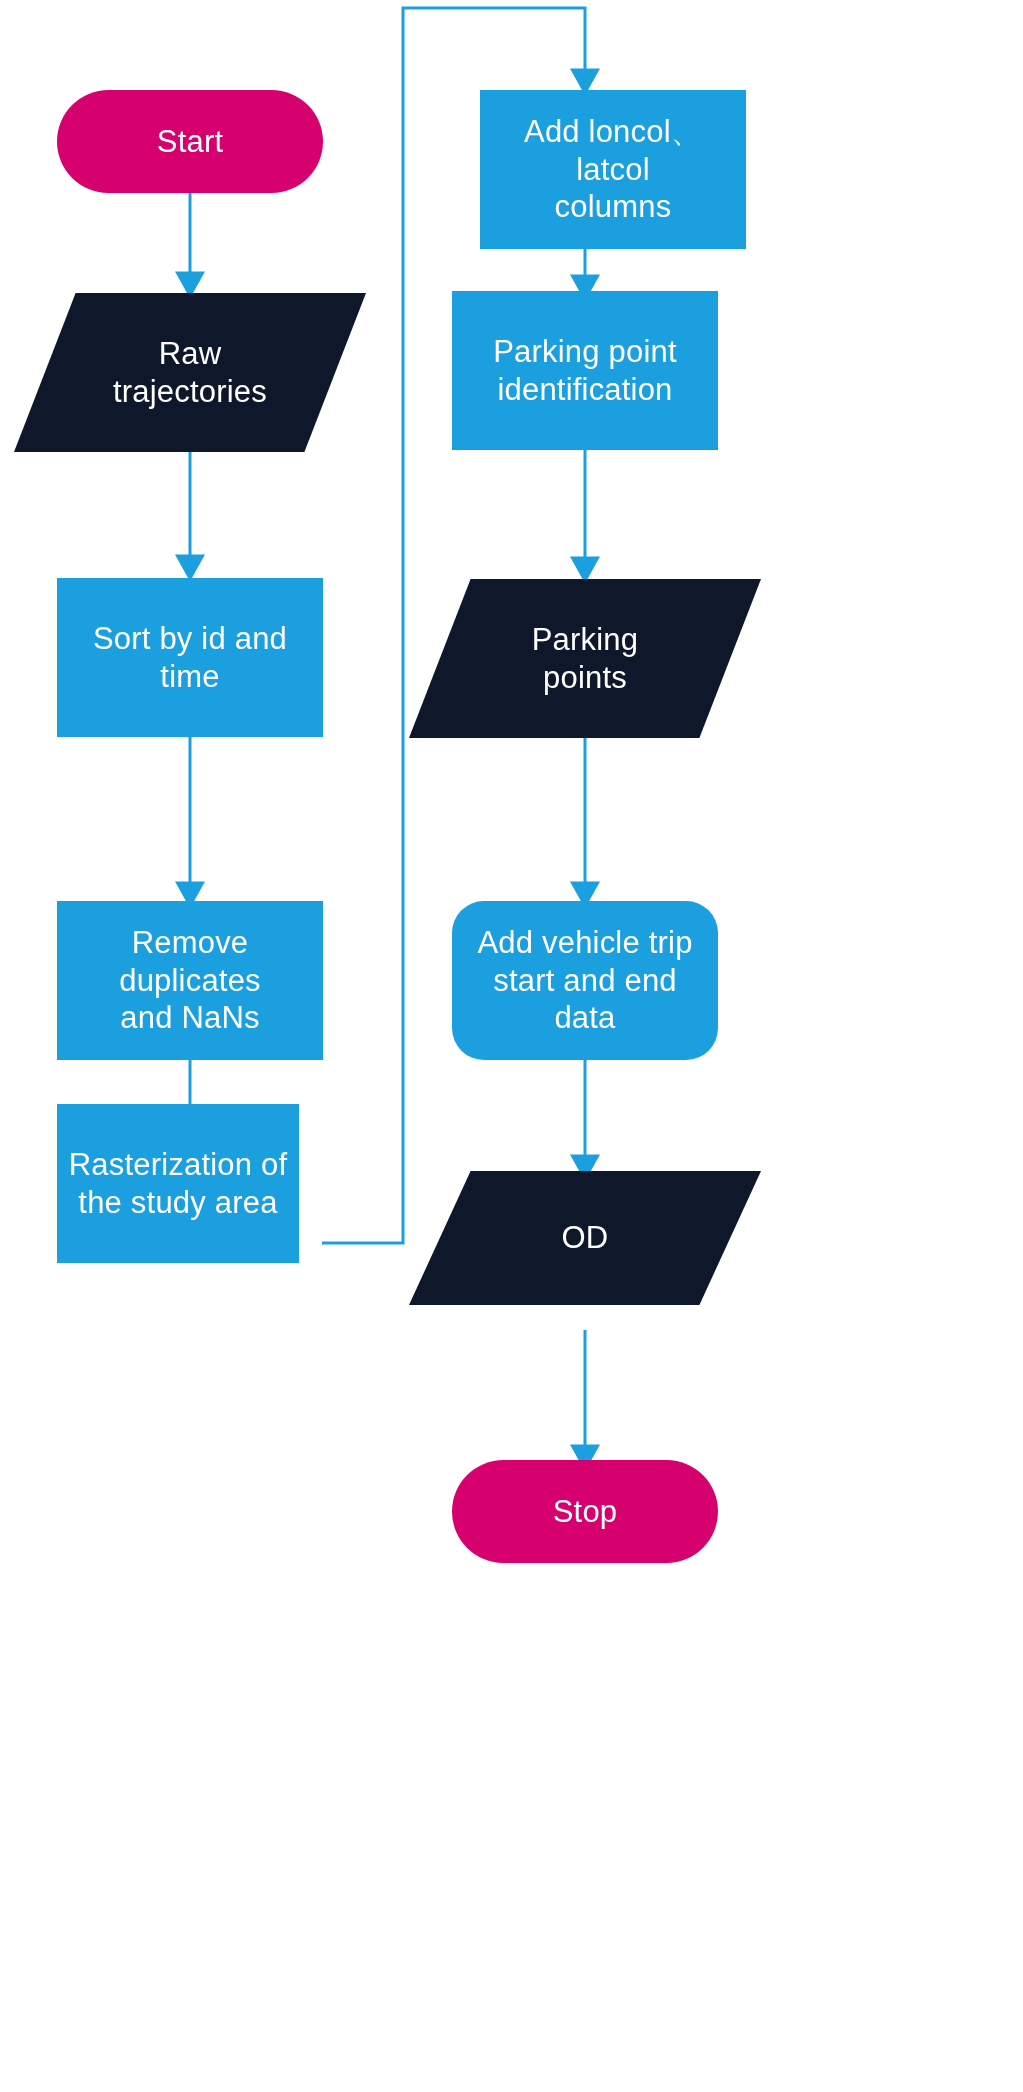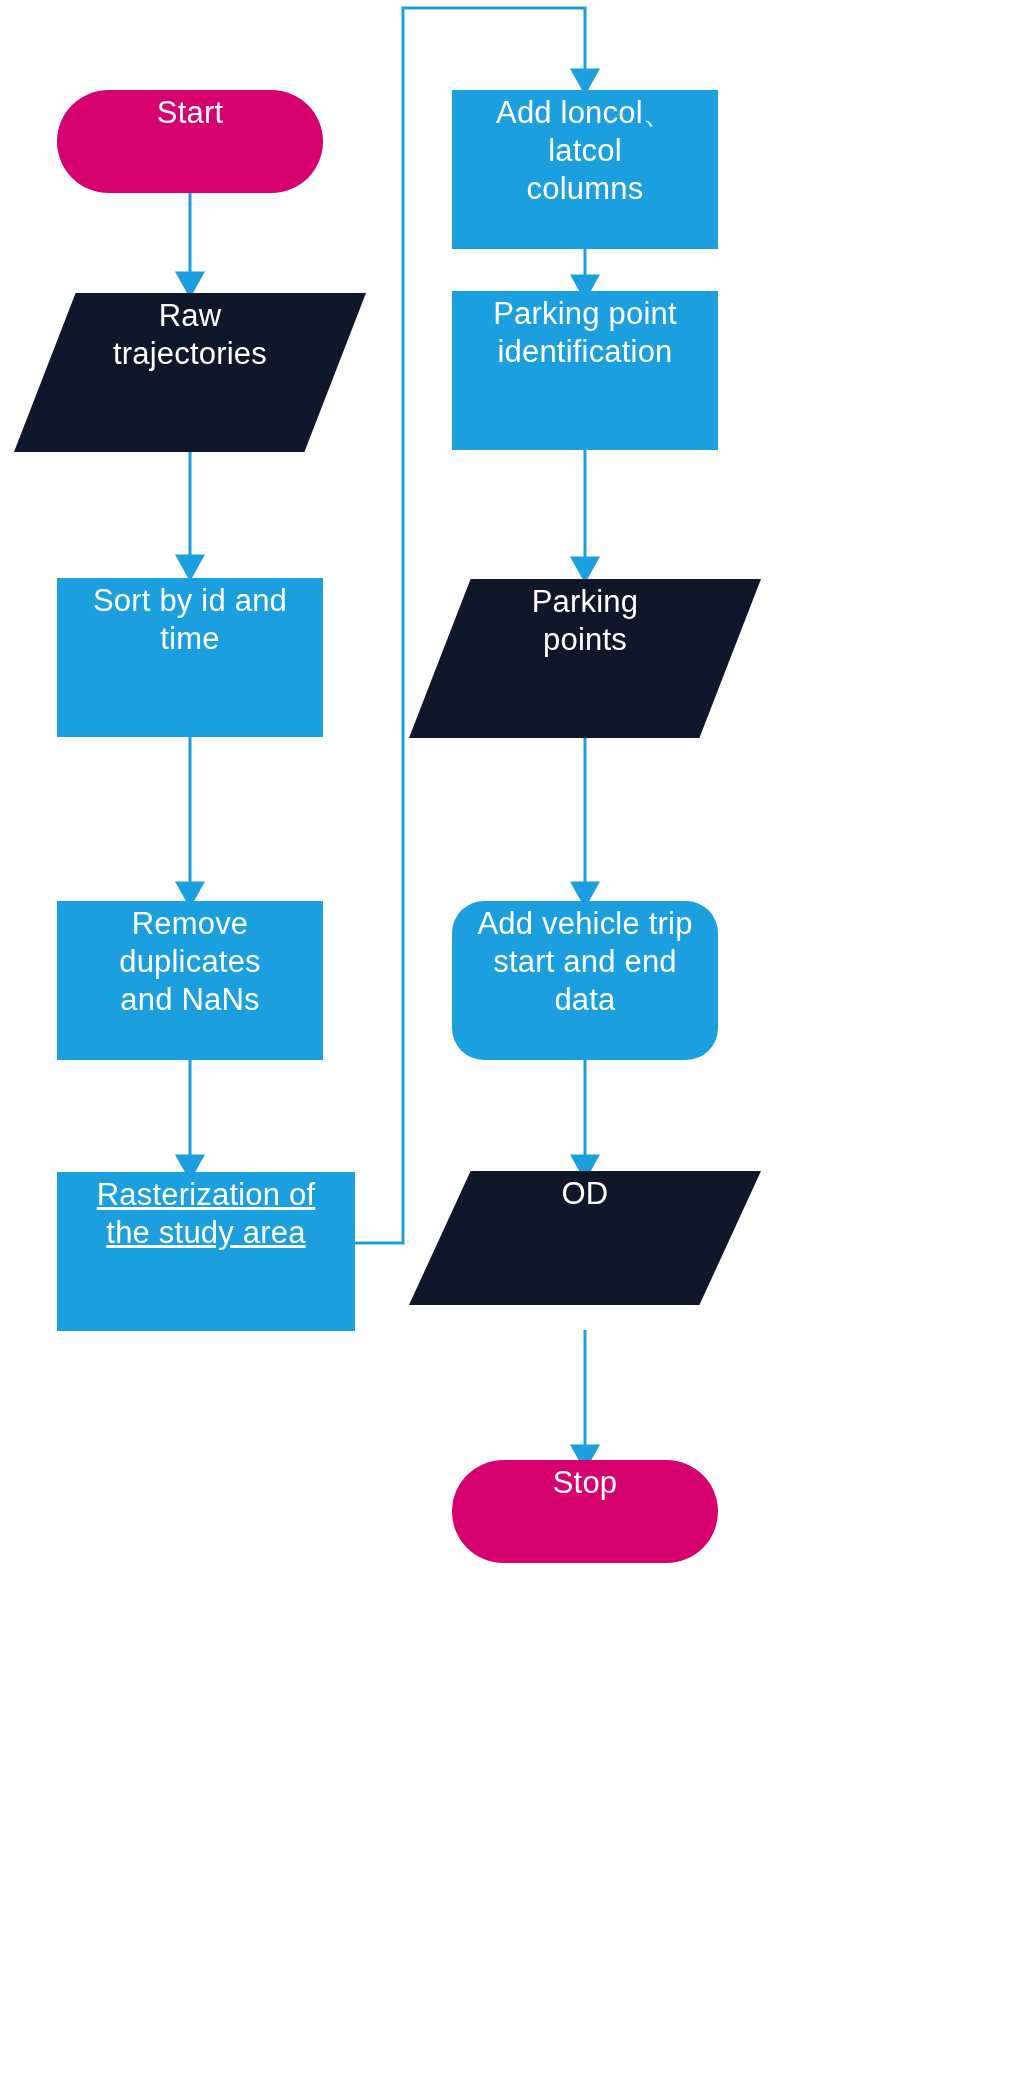--- a/index.html
+++ b/index.html
@@ -17,20 +17,21 @@
   #edges{
     position:absolute;
     left:0; top:0;
     width:1023px; height:2092px;
     pointer-events:none;
   }
   .node{
     position:absolute;
     box-sizing:border-box;
     display:flex;
+    align-items:center;
     justify-content:center;
     text-align:center;
     color:#ffffff;
     font-size:31px;
     line-height:1.22;
     letter-spacing:.2px;
     font-weight:400;
     padding:4px 10px;
     z-index:3;
   }
@@ -113,26 +114,26 @@
   <div class="node process" style="left:57px; top:578px; width:266px; height:159px;">
     <span class="lbl">Sort by id and
 time</span>
   </div>
 
   <div class="node process" style="left:57px; top:901px; width:266px; height:159px;">
     <span class="lbl">Remove duplicates
 and  NaNs</span>
   </div>
 
-  <div class="node process" style="left:57px; top:1172px; width:298px; height:159px;text-decoration:underline;">
+  <div class="node process" style="left:57px; top:1104px; width:242px; height:159px;">
     <span class="lbl">Rasterization of
 the study area</span>
   </div>
 
-  <div class="node process" style="left:452px; top:90px; width:266px; height:159px;">
+  <div class="node process" style="left:480px; top:90px; width:266px; height:159px;">
     <span class="lbl">Add loncol、latcol
 columns</span>
   </div>
 
   <div class="node process" style="left:452px; top:291px; width:266px; height:159px;">
     <span class="lbl">Parking point
 identification</span>
   </div>
 
   <div class="node data" style="left:409px; top:579px; width:352px; height:159px;">

